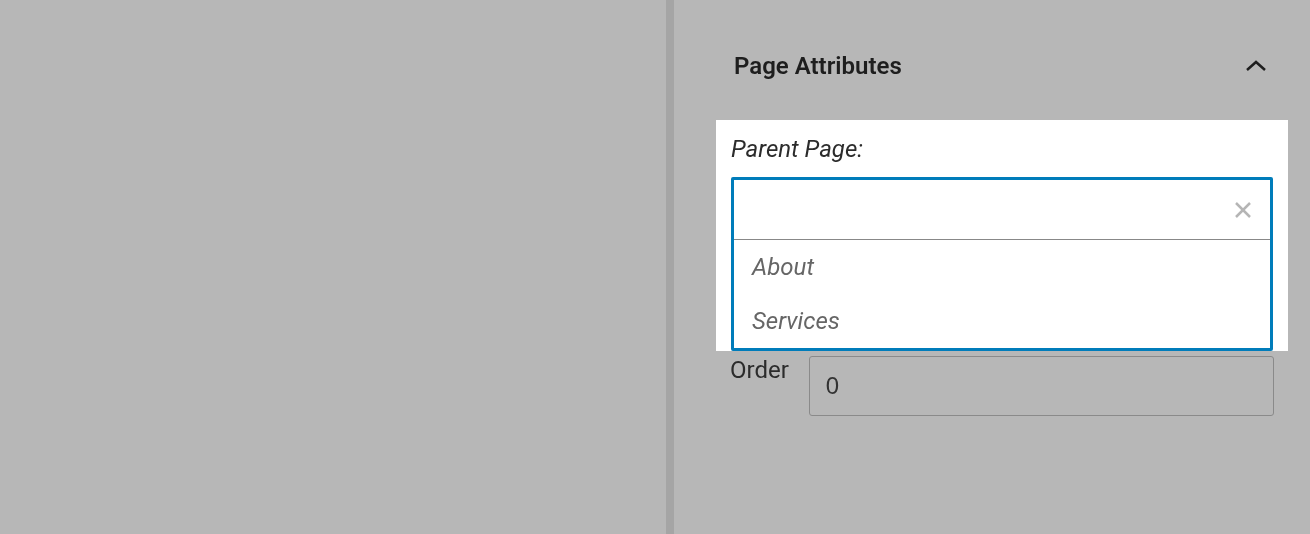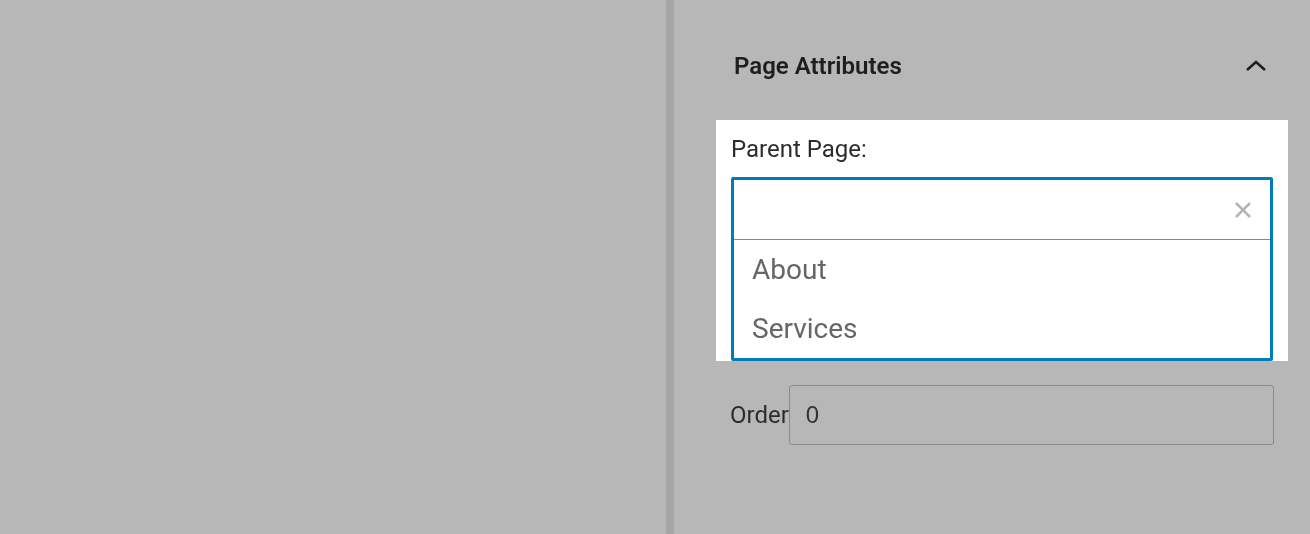--- a/index.html
+++ b/index.html
@@ -74,20 +74,21 @@
     }
     .white-panel {
       background: #ffffff;
       margin: 20px 22px 0 22px;
       padding: 15px 15px 0 15px;
     }
     .field-label {
       font-size: 24px;
       color: #2c2c2c;
       margin-bottom: 14px;
+      font-style: italic;
     }
     .combo-container {
       border: 3px solid #007cba;
       border-radius: 2px;
       background: #fff;
     }
     .combo-input-row {
       display: flex;
       align-items: center;
       height: 60px;
@@ -114,32 +115,34 @@
       width: 22px;
       height: 22px;
       stroke: #b5b5b5;
       stroke-width: 2.5;
     }
     .combo-list {
       list-style: none;
     }
     .combo-option {
       padding: 13px 18px;
-      font-size: 28px;
+      font-size: 24px;
       color: #666;
       cursor: pointer;
+      font-style: italic;
     }
     .combo-option.highlighted {
       background: #007cba;
       color: #fff;
     }
     .order-row {
       display: flex;
-      align-items: center;
-      padding: 24px 36px 0 36px;
+      align-items: flex-start;
+      padding: 5px 36px 0 36px;
+      gap: 20px;
     }
     .order-label {
       font-size: 24px;
       color: #2c2c2c;
     }
     .order-input {
       flex: 1;
       height: 60px;
       border: 1px solid #8a8a8a;
       border-radius: 3px;

